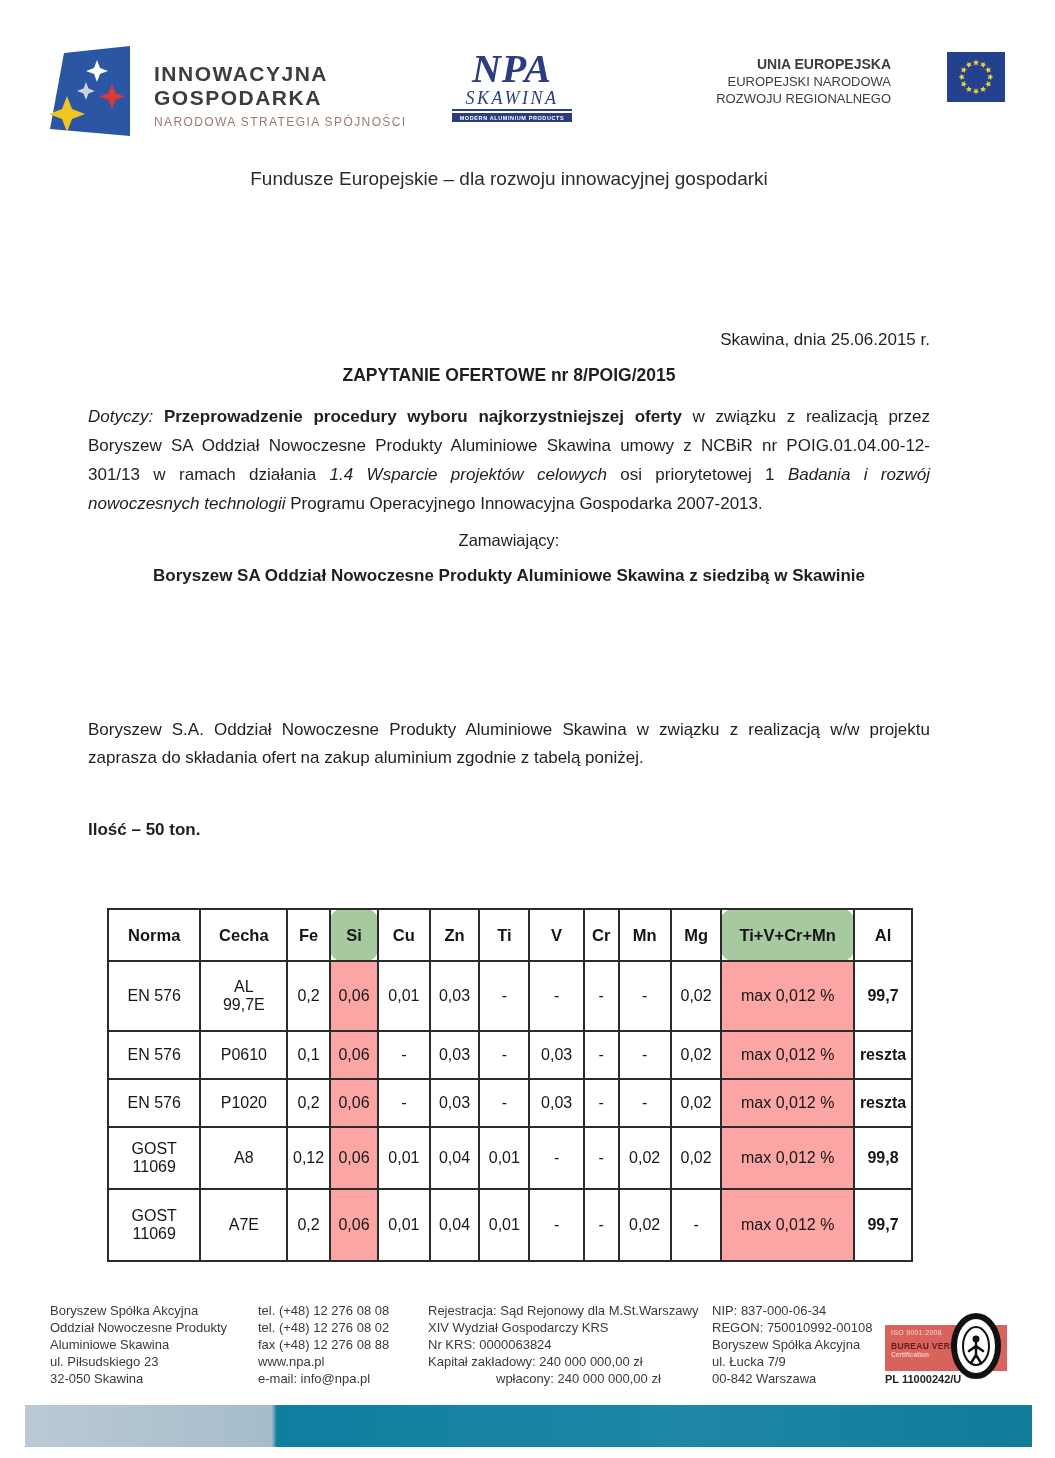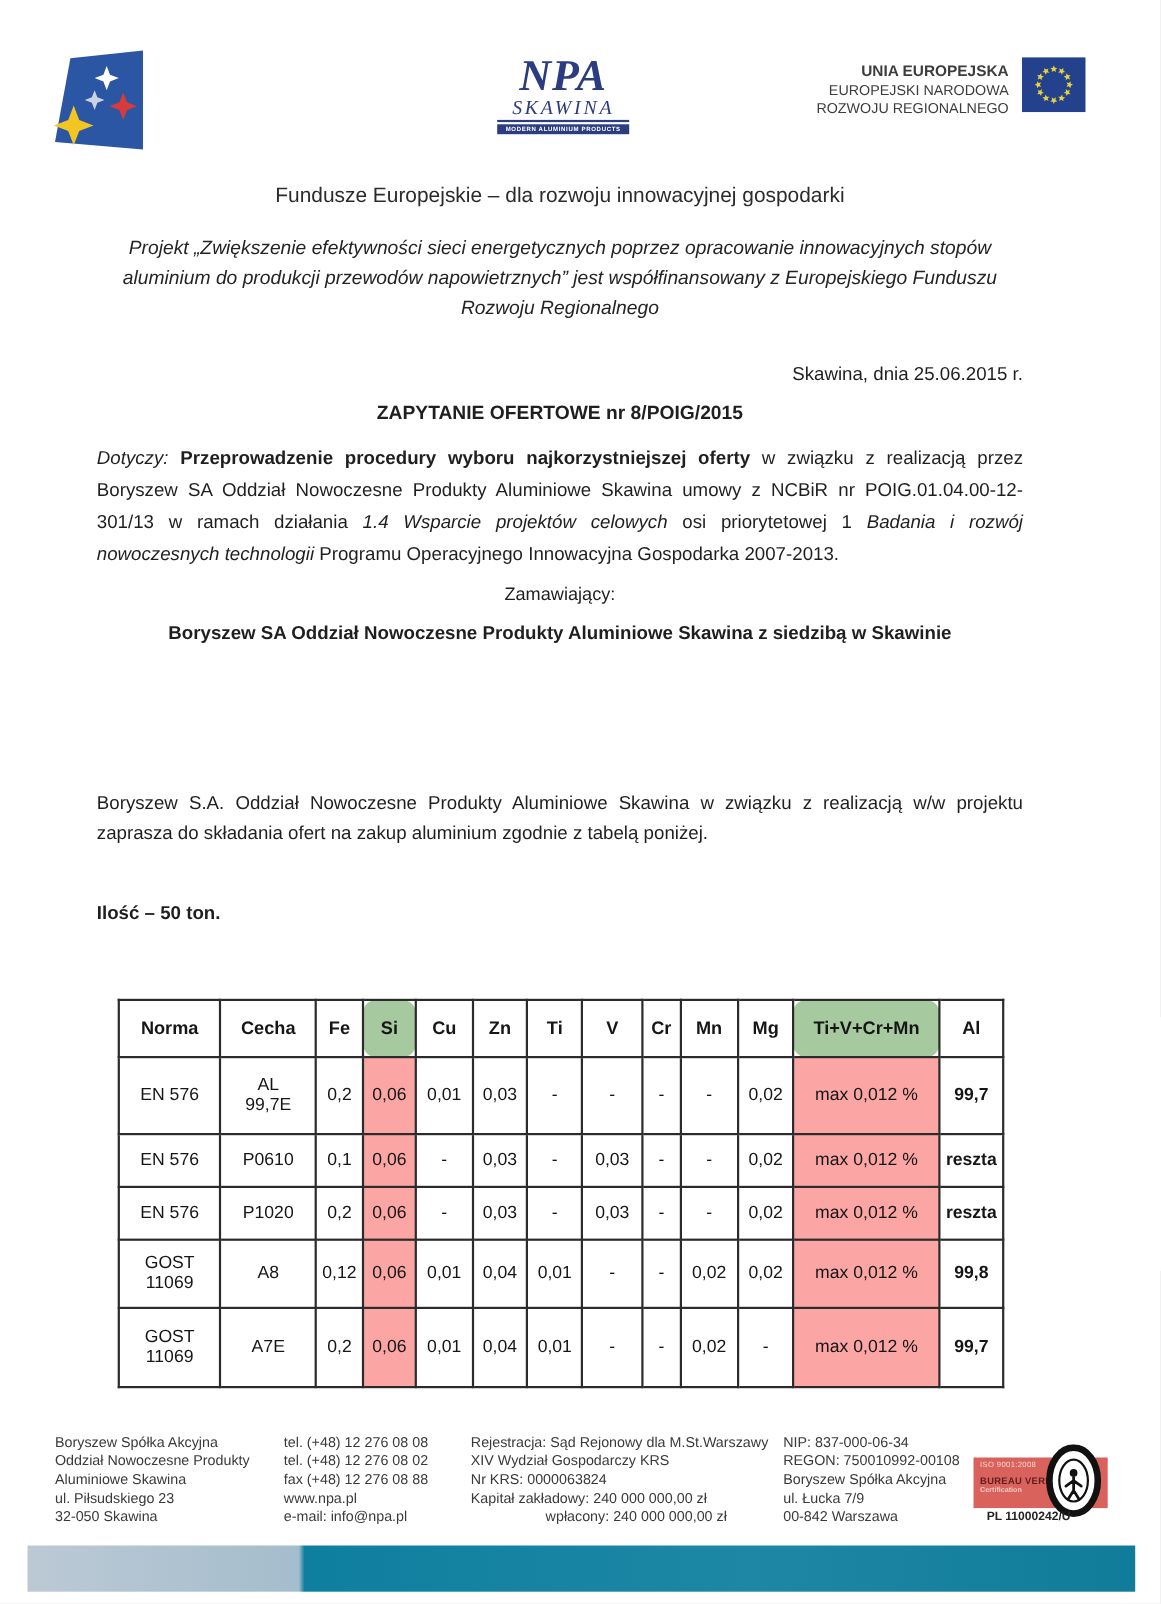--- a/index.html
+++ b/index.html
@@ -10,21 +10,21 @@
   
   .ig-logo{left:40px;top:44px;width:400px;height:100px;display:flex;align-items:flex-start;}
   .ig-text{margin-left:18px;margin-top:18px;}
   .ig-line{font-size:21px;font-weight:bold;color:#3d3d3d;letter-spacing:1.5px;line-height:24px;}
   .ig-sub{font-size:12px;color:#9c7a72;letter-spacing:1.4px;margin-top:5px;}
   .npa-logo{left:452px;top:50px;width:120px;text-align:center;font-family:"Liberation Serif",serif;color:#2c3c80;}
   .npa-acronym{font-size:40px;font-weight:bold;font-style:italic;line-height:38px;letter-spacing:1px;}
   .npa-city{font-size:18px;font-style:italic;letter-spacing:2.5px;line-height:20px;border-bottom:2px solid #2c3c80;padding-bottom:1px;}
   .npa-strip{background:#2c3c80;color:#ffffff;font-family:"Liberation Sans",sans-serif;
              font-size:5.5px;letter-spacing:0.6px;font-weight:bold;padding:2px 0 1px;margin-top:2px;}
-  .eu-logo{right:68px;top:52px;display:flex;align-items:flex-start;}
+  .eu-logo{right:50px;top:52px;display:flex;align-items:flex-start;gap:44px;}
   .eu-text{text-align:right;color:#3d3d3d;margin-right:12px;margin-top:4px;}
   .eu-l1{font-size:14px;font-weight:bold;line-height:17px;}
   .eu-l2{font-size:13px;line-height:17px;}
   .eu-flag{width:58px;height:50px;}
 
   
   .funding{left:88px;top:168px;width:842px;text-align:center;font-size:19px;color:#2b2b2b;}
   .project{left:88px;top:212px;width:842px;text-align:center;font-size:17.5px;font-style:italic;line-height:27px;color:#242424;}
   .dateline{left:88px;top:330px;width:842px;text-align:right;font-size:17px;}
   .subject{left:88px;top:365px;width:842px;text-align:center;font-size:17.5px;font-weight:bold;}
@@ -49,41 +49,46 @@
 
   
   .footer{top:1302px;font-size:13px;line-height:17px;color:#3a3a3a;}
   .fc1{left:50px;} .fc2{left:258px;} .fc3{left:428px;} .fc4{left:712px;}
   .fc3 .indent{padding-left:68px;}
   .badge{left:885px;top:1313px;width:130px;height:80px;}
   .badge-red{position:absolute;left:0;top:12px;width:122px;height:46px;background:#d9625c;padding:4px 6px;box-sizing:border-box;}
   .badge-iso{font-size:7px;color:#f3d7ce;letter-spacing:0.3px;}
   .badge-org{font-size:8.5px;color:#5e1d1d;font-weight:bold;margin-top:5px;letter-spacing:0.3px;}
   .badge-cert{font-size:6.5px;color:#f0c9c2;font-weight:bold;}
-  .badge-num{position:absolute;left:12px;top:60px;font-size:11px;font-weight:bold;color:#222;}
+  .badge-num{position:absolute;left:0;top:60px;font-size:11px;font-weight:bold;color:#222;}
   .bv-emblem{position:absolute;left:66px;top:0;width:50px;height:66px;}
 
   
   .bar{left:25px;top:1405px;width:1007px;height:42px;
        background:linear-gradient(90deg,#bcc9d5 0%,#a4bdcc 24.5%,#0f7f9f 25%,#1d87a5 65%,#117c9a 100%);}
 </style>
 </head>
 <body>
 
 <div class="page">
 
   <div class="abs ig-logo">
     <span>
       <svg width="96" height="100" viewBox="0 0 96 100">
         <polygon points="24,9 90,2 90,92 10,85" fill="#2b56a4"></polygon>
         <path d="M57 16 l3 8 8 3 -8 3 -3 8 -3 -8 -8 -3 8 -3 z" fill="#ffffff"></path>
         <path d="M72 40 l3.5 9 9 3.5 -9 3.5 -3.5 9 -3.5 -9 -9 -3.5 9 -3.5 z" fill="#d93a3a"></path>
         <path d="M27 52 l5 13 13 5 -13 5 -5 13 -5 -13 -13 -5 13 -5 z" fill="#f2c522"></path>
         <path d="M46 38 l2.5 6.5 6.5 2.5 -6.5 2.5 -2.5 6.5 -2.5 -6.5 -6.5 -2.5 6.5 -2.5 z" fill="#e8e8ef" opacity="0.85"></path>
       </svg>
+    </span>
+    <span class="ig-text">
+      <div class="ig-line">INNOWACYJNA</div>
+      <div class="ig-line">GOSPODARKA</div>
+      <div class="ig-sub">NARODOWA STRATEGIA SPÓJNOŚCI</div>
     </span>
   </div>
 
   <div class="abs npa-logo">
     <div class="npa-acronym">NPA</div>
     <div class="npa-city">SKAWINA</div>
     <div class="npa-strip">MODERN ALUMINIUM PRODUCTS</div>
   </div>
 
   <div class="abs eu-logo">
@@ -109,21 +114,20 @@
           <use href="#eus" transform="rotate(240 29 25)"></use>
           <use href="#eus" transform="rotate(270 29 25)"></use>
           <use href="#eus" transform="rotate(300 29 25)"></use>
           <use href="#eus" transform="rotate(330 29 25)"></use>
         </g>
       </svg>
     </span>
   </div>
 
   <div class="abs funding">Fundusze Europejskie – dla rozwoju innowacyjnej gospodarki</div>
-  <div class="abs project">Projekt „Zwiększenie efektywności sieci energetycznych poprzez opracowanie innowacyjnych stopów aluminium do produkcji przewodów napowietrznych” jest współfinansowany z Europejskiego Funduszu Rozwoju Regionalnego</div>
   <div class="abs dateline">Skawina, dnia 25.06.2015 r.</div>
   <div class="abs subject">ZAPYTANIE OFERTOWE nr 8/POIG/2015</div>
 
   <div class="abs dotyczy"><span class="it">Dotyczy: </span><span class="bd">Przeprowadzenie procedury wyboru najkorzystniejszej oferty</span><span> w związku z realizacją przez Boryszew SA Oddział Nowoczesne Produkty Aluminiowe Skawina umowy z NCBiR nr POIG.01.04.00-12-301/13 w ramach działania </span><span class="it">1.4 Wsparcie projektów celowych</span><span> osi priorytetowej 1 </span><span class="it">Badania i rozwój nowoczesnych technologii</span><span> Programu Operacyjnego Innowacyjna Gospodarka 2007-2013.</span></div>
 
   <div class="abs zam-label">Zamawiający:</div>
   <div class="abs zam-value">Boryszew SA Oddział Nowoczesne Produkty Aluminiowe Skawina z siedzibą w Skawinie</div>
 
   <div class="abs intro">Boryszew S.A. Oddział Nowoczesne Produkty Aluminiowe Skawina w związku z realizacją w/w projektu zaprasza do składania ofert na zakup aluminium zgodnie z tabelą poniżej.</div>
   <div class="abs qty">Ilość – 50 ton.</div>

